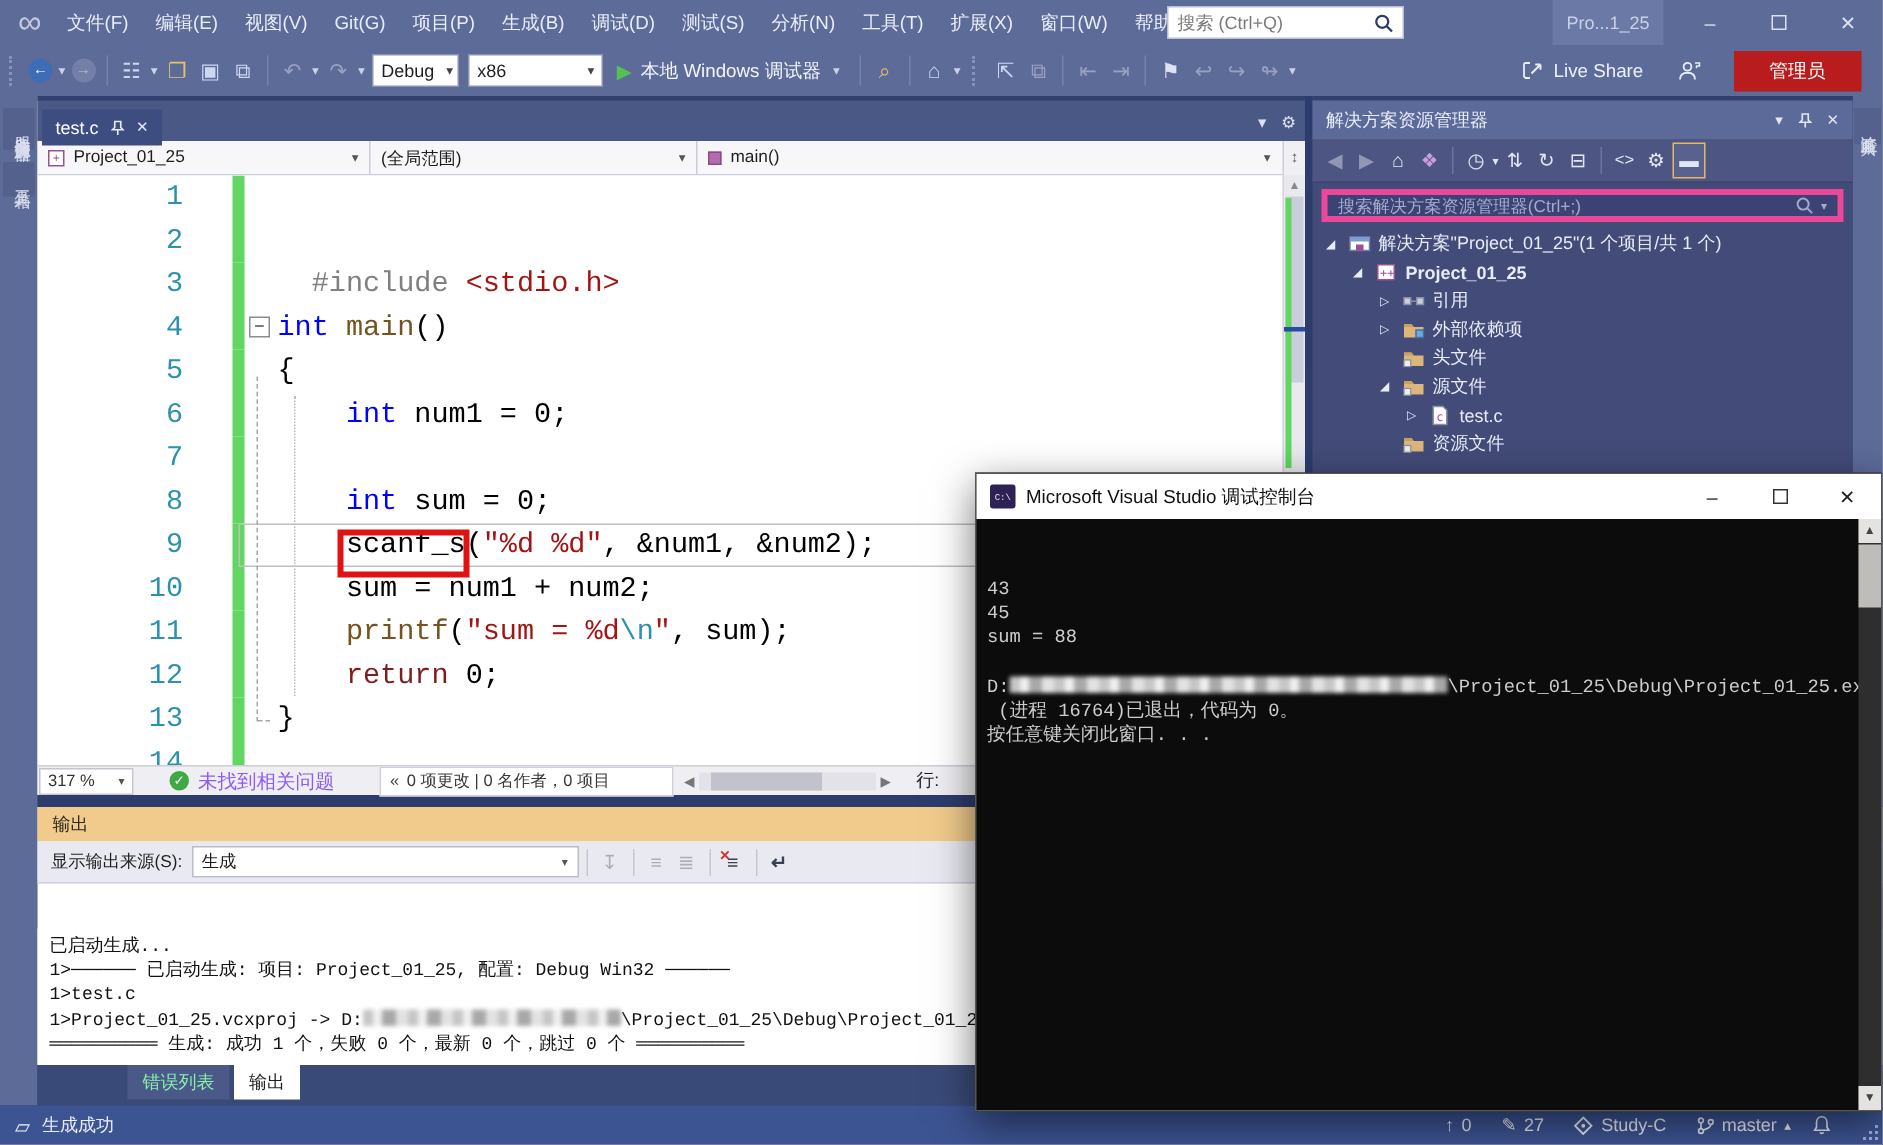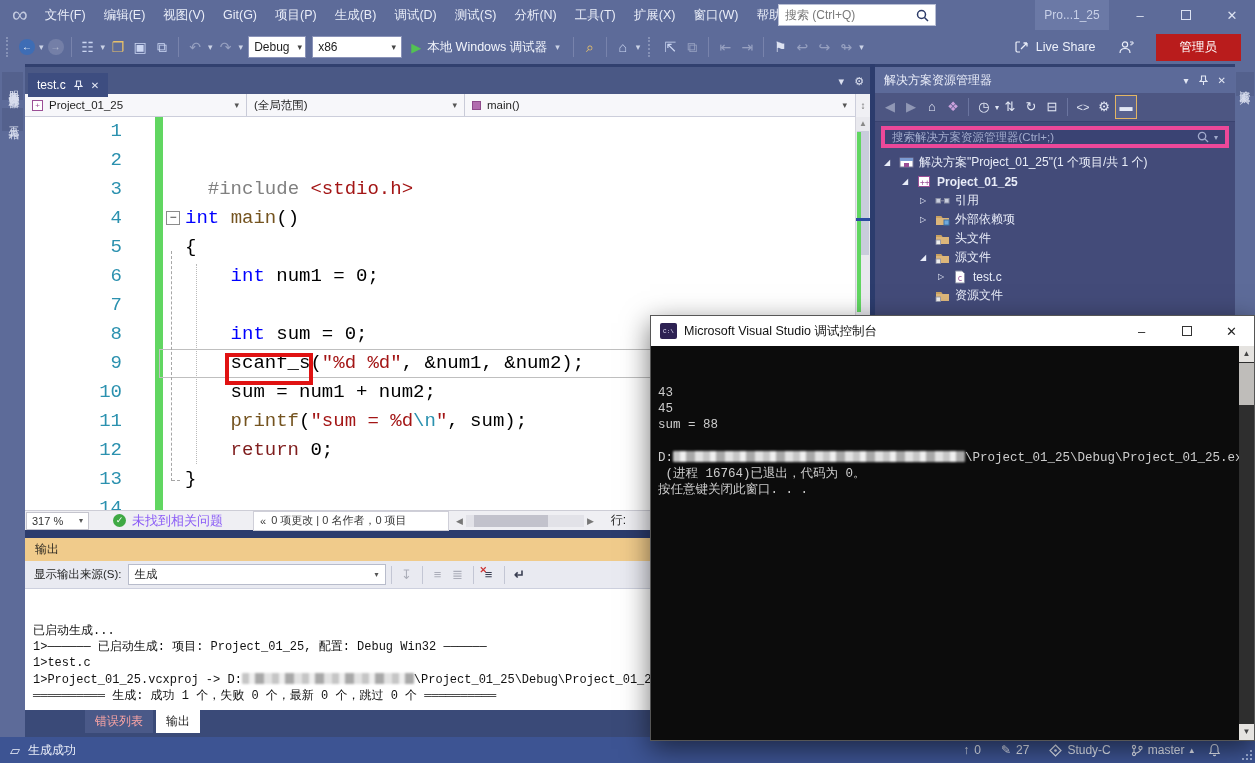--- a/index.html
+++ b/index.html
@@ -122,21 +122,21 @@
   .oti.gray { opacity:.35; }
   .osep { width:1px; height:18px; background:#C3C6D4; margin:0 5px; }
   .clear-ic { position:relative; }
   .clear-ic .x { position:absolute; left:1px; top:-2px; color:#C33; font-size:9px; font-weight:bold; }
   .out-content { position:absolute; left:0; top:51px; right:0; bottom:0; background:#fff; padding:4px 17px 0 8px; font-family:"Liberation Mono",monospace; font-size:12px; line-height:16.2px; color:#111;margin-top:30px; }
   .oline { white-space:pre; }
   .censor { display:inline-block; height:11px; background:repeating-linear-gradient(90deg,#c6c6c6 0 7px,#efefef 7px 13px,#a8a8a8 13px 22px,#e2e2e2 22px 30px); filter:blur(1.3px); border-radius:1px; vertical-align:-1px; }
 
   .panel-tabs { position:absolute; left:25px; top:710px; width:1230px; height:27px; background:#3A4A78; display:flex; align-items:flex-start; padding-left:60px; gap:3px; }
   .ptab { height:23px; padding:0 10px; font-size:12px; display:flex; align-items:center; }
-  .ptab.inactive { background:#4A5988; color:#fca5a5; }
+  .ptab.inactive { background:#4A5988; color:#86efac; }
   .ptab.active { background:#FFFFFF; color:#1E1E1E; }
 
   
   .statusbar { position:absolute; left:0; top:737px; width:1255px; height:26px; background:#3D5493; color:#EAEEF9; font-size:12px; display:flex; align-items:center; }
   .sb-ic { margin-left:10px; font-size:13px; }
   .sb-label { margin-left:8px; }
   .sb-right { margin-left:auto; display:flex; align-items:center; gap:8px; margin-right:34px; }
   .sb-item { display:flex; align-items:center; gap:5px; padding:0 6px; }
   .sb-caret { font-size:9px; }
   .grip { position:absolute; right:2px; bottom:2px; }

